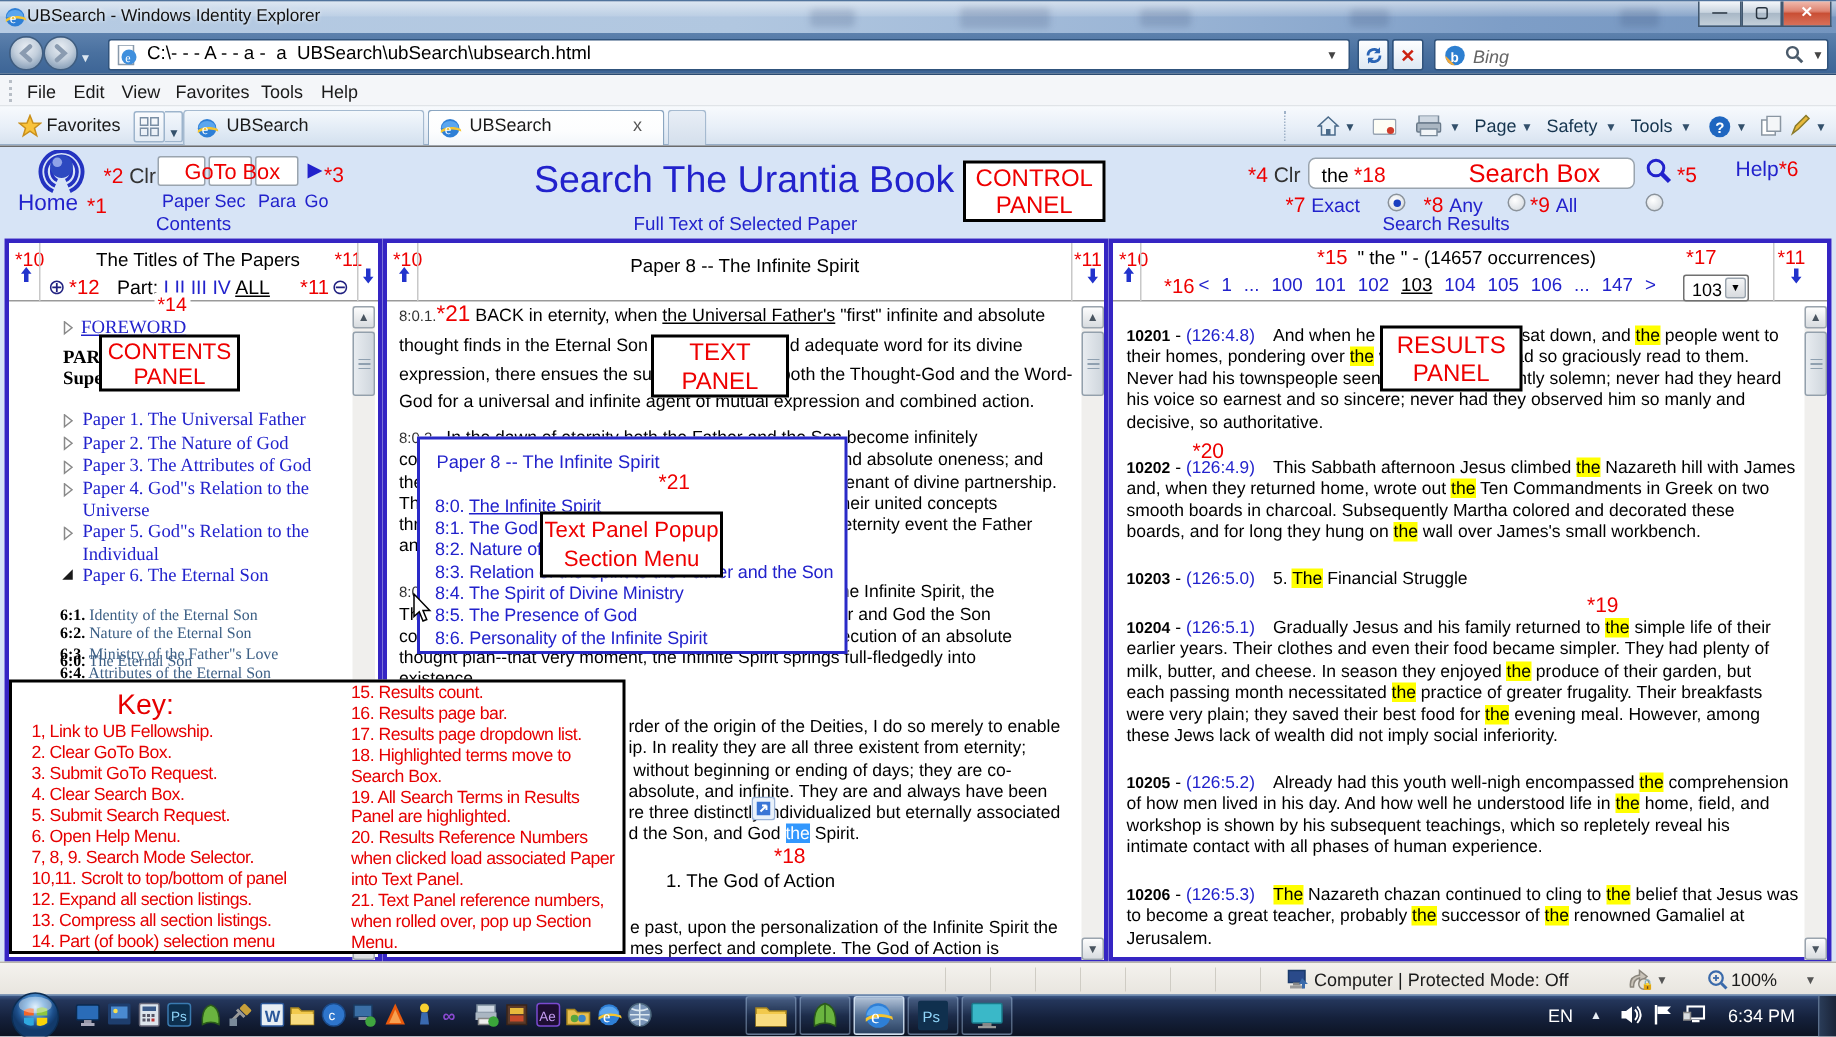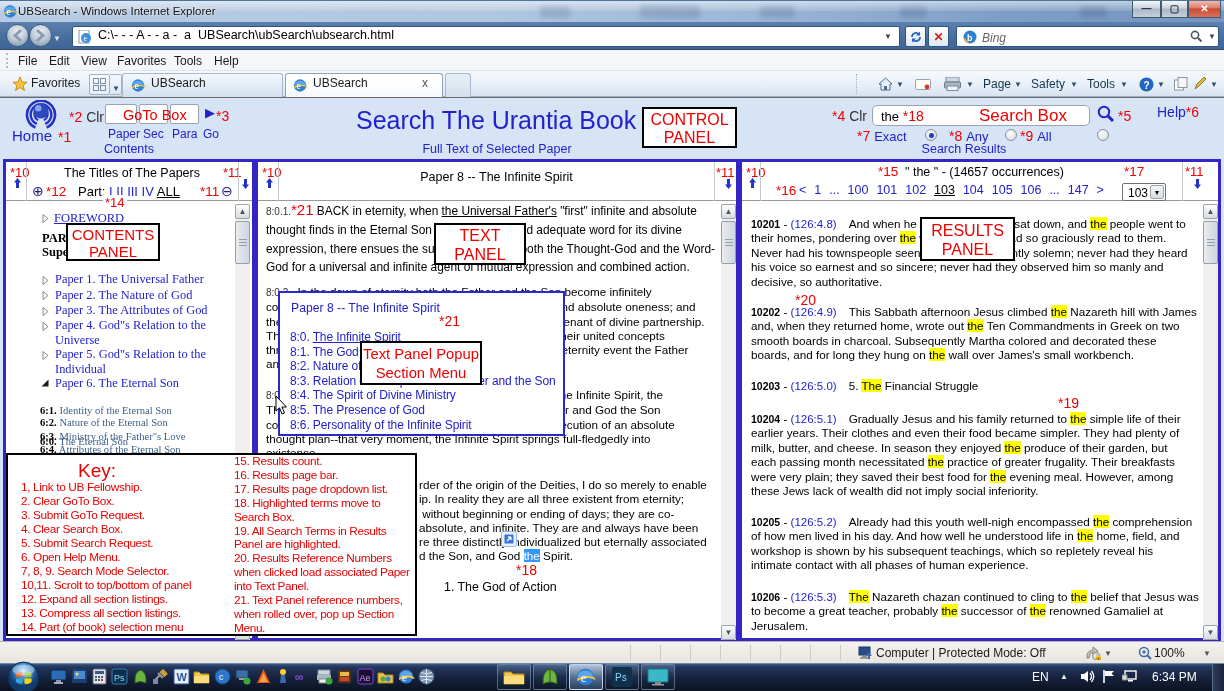--- a/index.html
+++ b/index.html
@@ -74,21 +74,21 @@
     <div class="smudge abs" style="left:640px;top:4px;width:60px;height:14px;"></div>
     <div class="smudge abs" style="left:760px;top:5px;width:34px;height:12px;"></div>
     <div class="smudge abs" style="left:900px;top:5px;width:26px;height:12px;"></div>
     <div class="smudge abs" style="left:1080px;top:5px;width:26px;height:12px;"></div>
     <svg class="abs" style="left:3px;top:3px" width="15" height="15" viewBox="0 0 17 17">
         <circle cx="8" cy="8.5" r="7" fill="#2e7fd6"></circle>
         <path d="M1.5 8.5a6.5 5.5 0 0 1 13 0" fill="#5aa6ef"></path>
         <path d="M1 10c4-3 10-3 15-1l0.5 2c-5-2.5-11-2-15.5 1z" fill="#f4c531"></path>
         <text x="4" y="13" font-size="11" fill="#fff" font-family="Liberation Serif">e</text>
       </svg>
-    <div id="titletext" class="abs">UBSearch - Windows Internet Explorer</div>
+    <div id="titletext" class="abs">UBSearch - Windows Identity Explorer</div>
     <div class="winbtn abs" style="left:1132px;width:29px;">
         <div class="winglyph">—</div>
       </div>
     <div class="winbtn abs" style="left:1161px;width:27px;">
         <div class="winglyph">▢</div>
       </div>
     <div class="winbtn abs" id="btnclose" style="left:1188px;width:33px;">
         <div class="winglyph" style="color:#fff;">✕</div>
       </div>
   </div>
@@ -348,20 +348,21 @@
         <div class="abs ptxt" style="left:8px;top:83px;"><span class="ref">8:0.2.</span>&nbsp;&nbsp;In the dawn of eternity both the Father and the Son become infinitely<br>cognizant of their mutual interdependence, their eternal and absolute oneness; and<br>therefore do they enter into an infinite and everlasting covenant of divine partnership.<br>This never-ending compact is made for the execution of their united concepts<br>throughout all of the circle of eternity; and ever since this eternity event the Father<br>and the Son continue in this divine union.</div>
         <div class="abs ptxt" style="left:8px;top:186px;"><span class="ref">8:0.3.</span>&nbsp;&nbsp;We are now face to face with the eternity origin of the Infinite Spirit, the<br>Third Person of Deity. The very instant that God the Father and God the Son<br>conjointly conceive an identical and infinite action--the execution of an absolute<br>thought plan--that very moment, the Infinite Spirit springs full-fledgedly into<br>existence.</div>
         <div class="abs ptxt" style="left:161px;top:276px;">rder of the origin of the Deities, I do so merely to enable<br>ip. In reality they are all three existent from eternity;<br>&nbsp;without beginning or ending of days; they are co-<br>absolute, and infinite. They are and always have been<br>re three distinctly individualized but eternally associated<br>d the Son, and God <span class="sel">the</span> Spirit.</div>
         <svg class="abs" style="left:243px;top:329px;" width="16" height="16">
             <rect x="0.5" y="0.5" width="15" height="15" rx="2" fill="#eaf2fb" stroke="#9cb4d8"></rect>
             <rect x="3.5" y="3.5" width="9" height="9" fill="#3b76d6"></rect>
             <path d="M6 10 L10 6 M10 6 L7 6 M10 6 L10 9" stroke="#fff" stroke-width="1.3" fill="none"></path>
           </svg>
         <div class="abs red" style="left:258px;top:360px;font-size:14px;">*18</div>
         <div class="abs" style="left:186px;top:378px;font-size:12.4px;color:#000;">1. The God of Action</div>
+        <div class="abs ptxt" style="left:162px;top:410px;">e past, upon the personalization of the Infinite Spirit the<br>mes perfect and complete. The God of Action is</div>
       </div>
       <div class="scroll" style="left:463px;height:436px;">
         <div class="sbtn" style="top:0;">
             <span class="sarr">▲</span>
           </div>
         <div class="sthumb" style="top:17px;height:43px;">
             <div class="grip"></div>
           </div>
         <div class="sbtn" style="top:421px;">
             <span class="sarr">▼</span>

